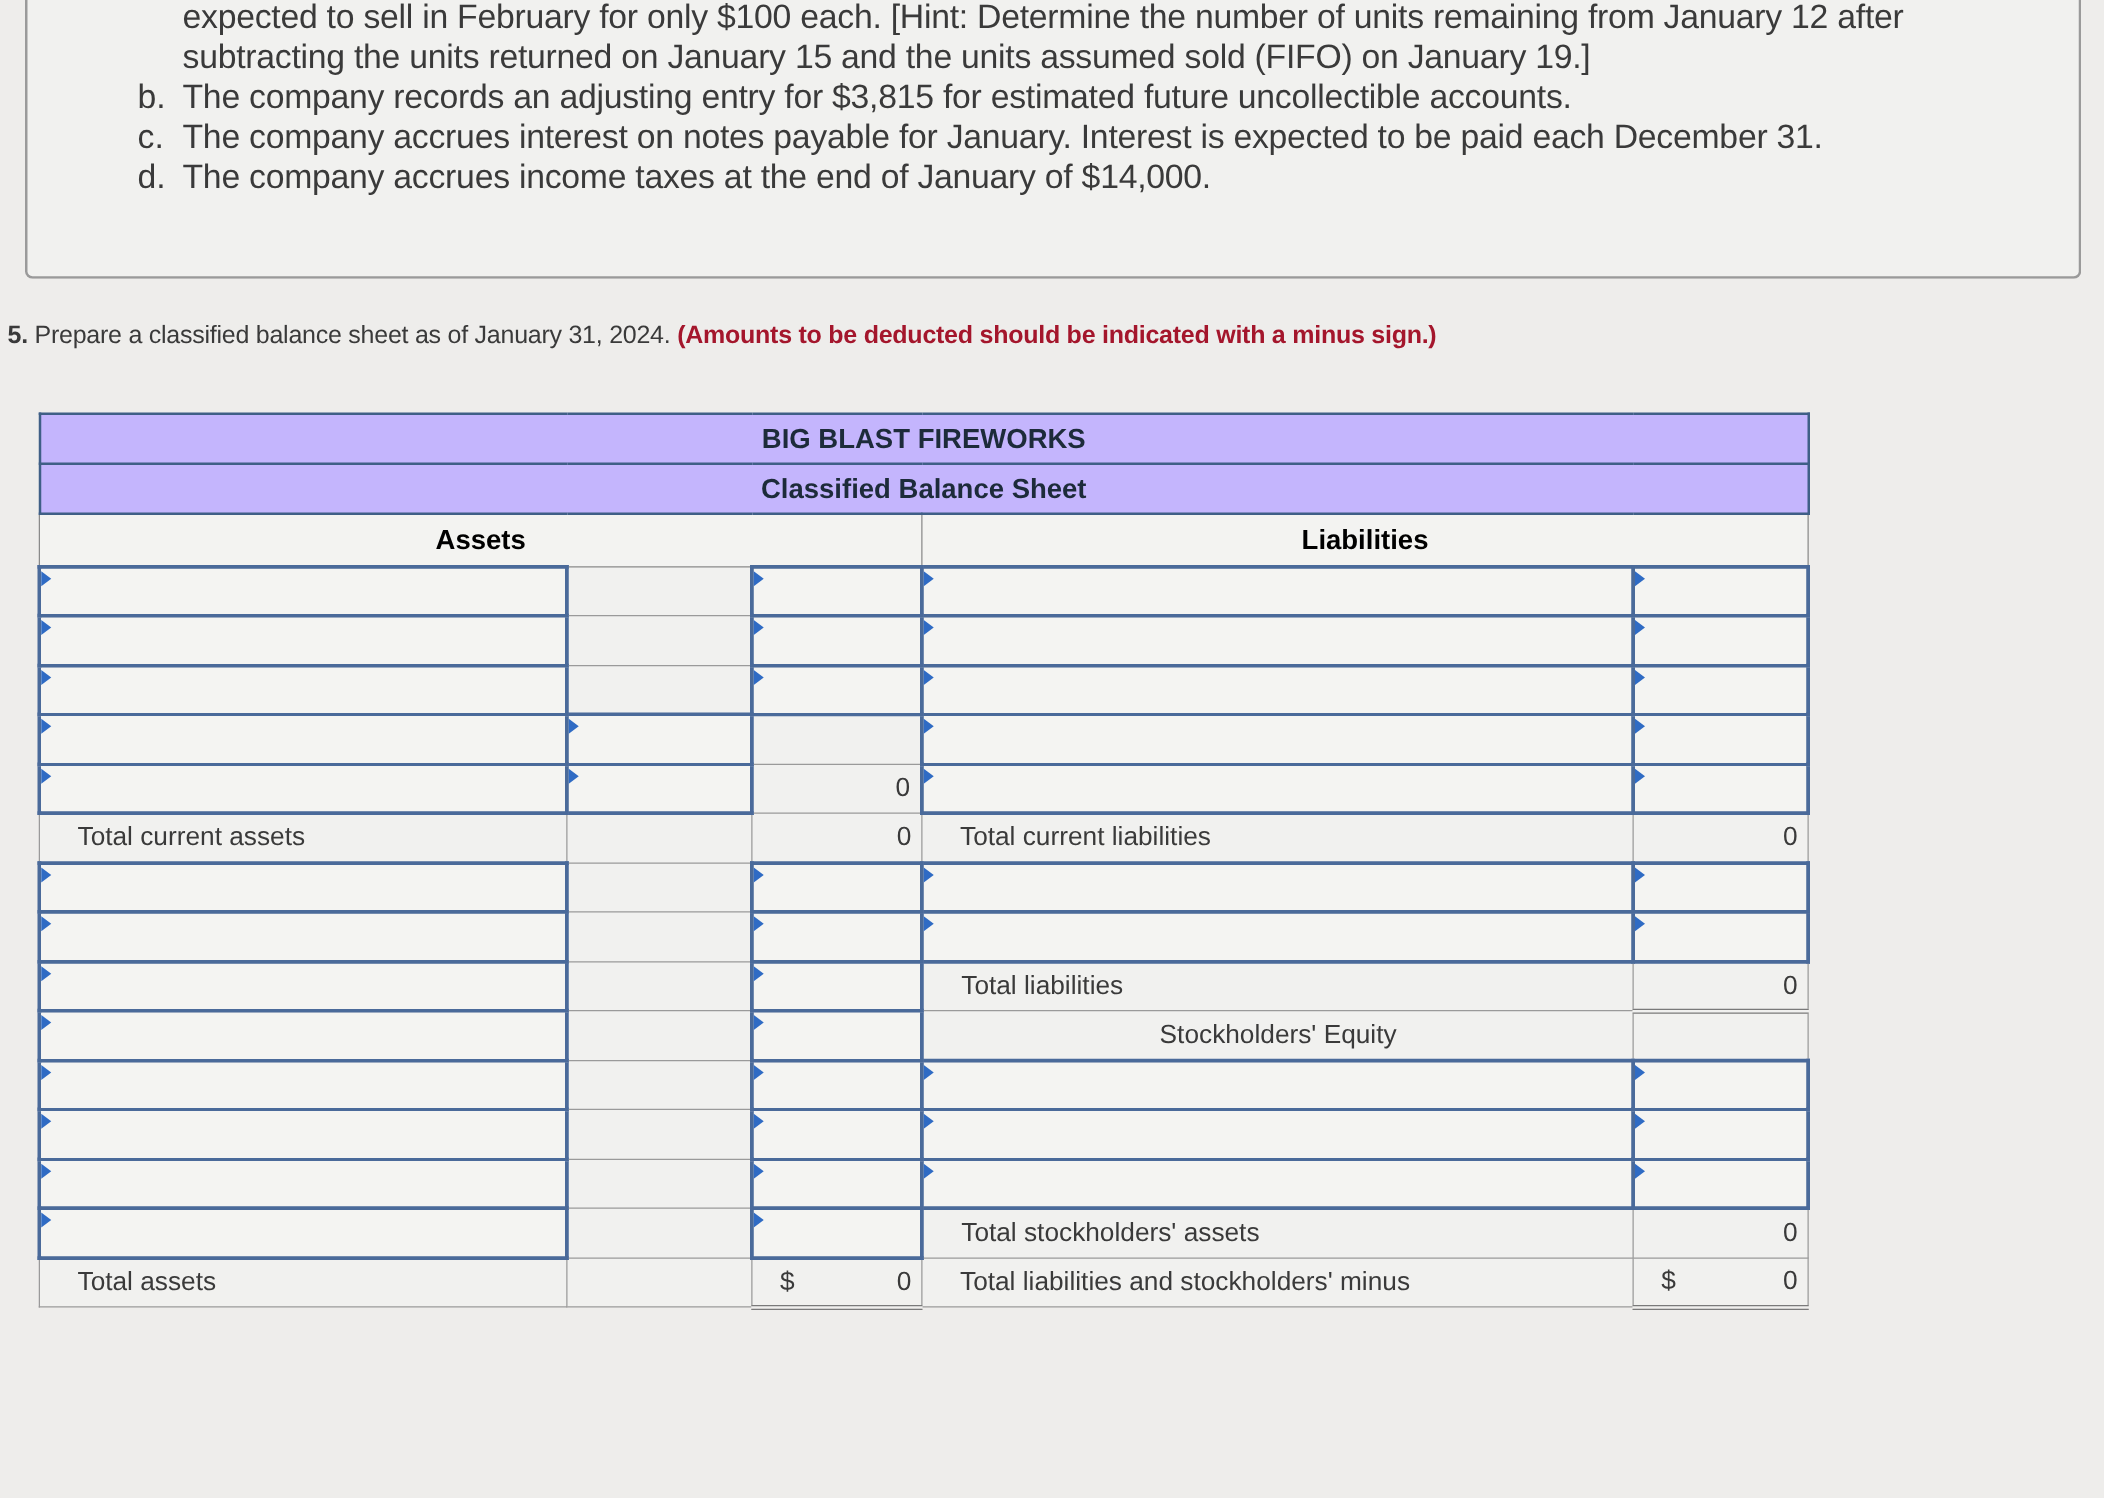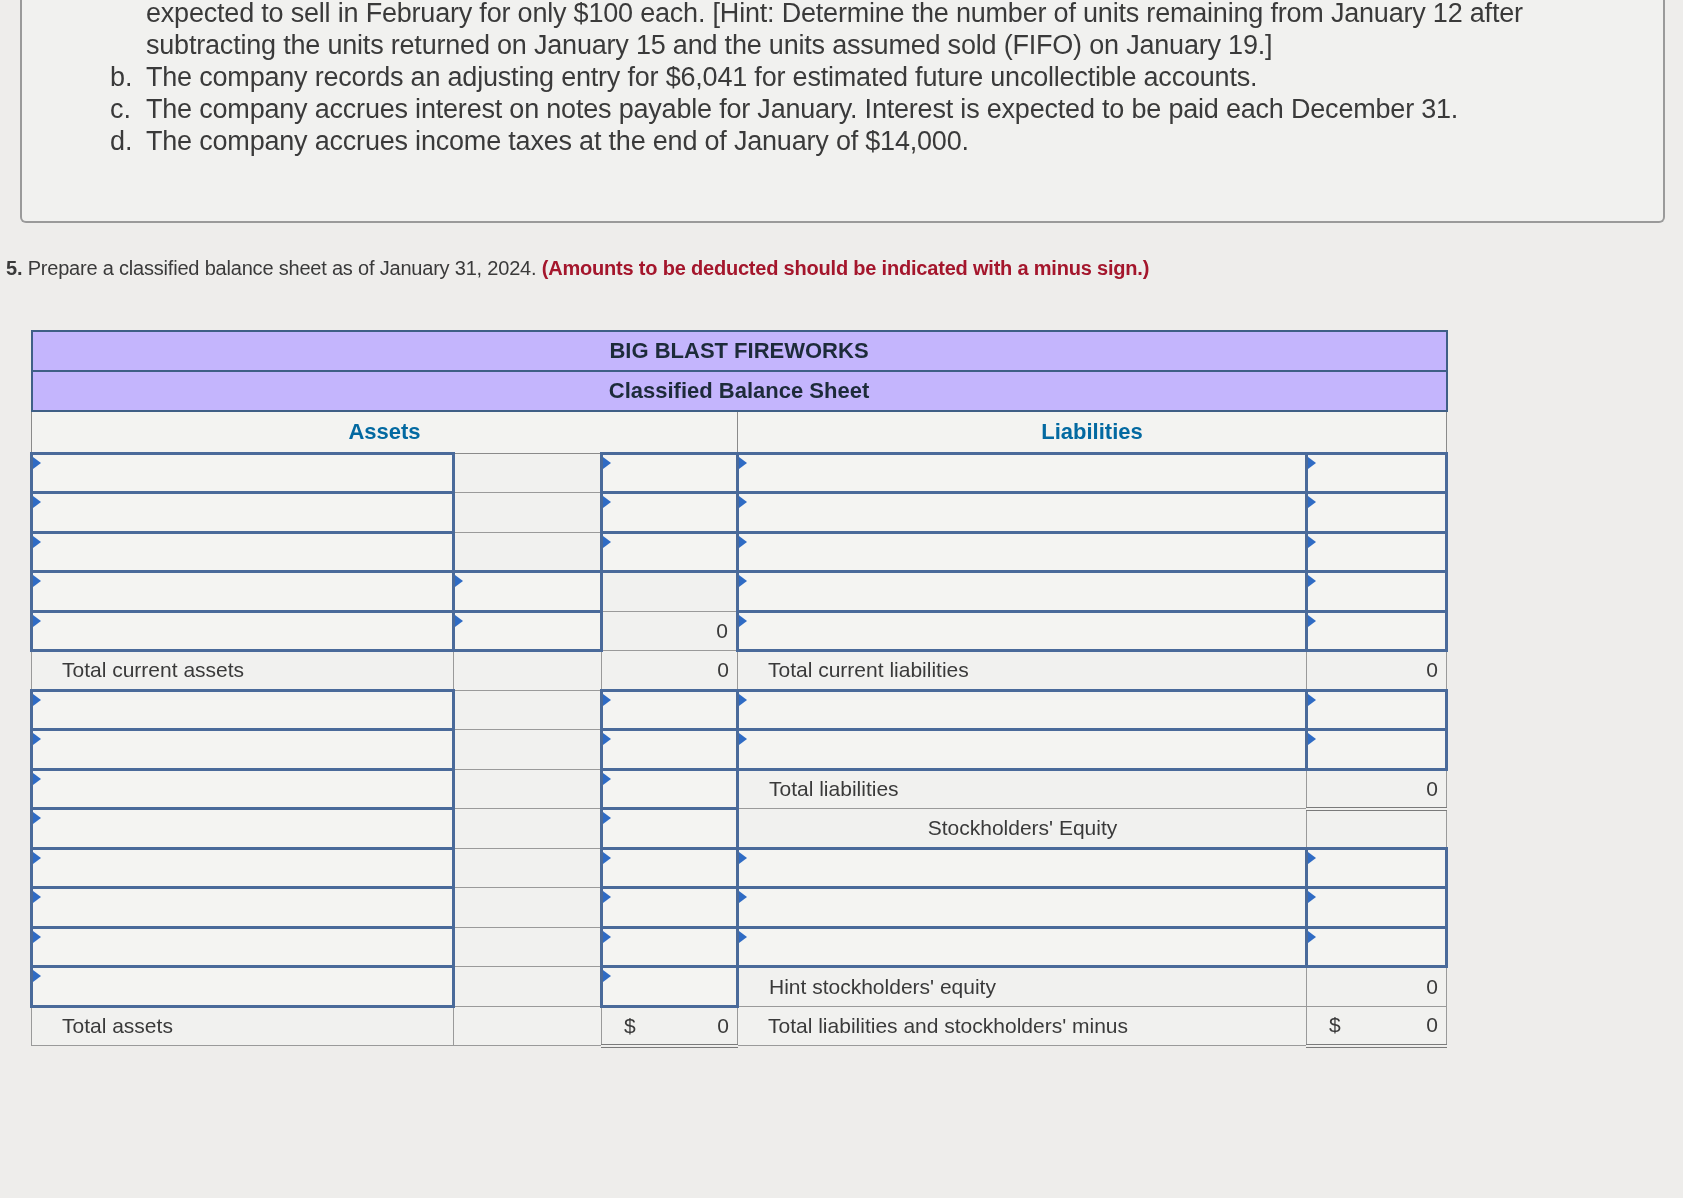--- a/index.html
+++ b/index.html
@@ -33,21 +33,21 @@
     position: absolute; left: 30px; top: 330px; width: 1415px;
     border-collapse: collapse; table-layout: fixed;
   }
   .sheet td { padding: 0; box-sizing: border-box; height: 39.5px; vertical-align: middle; }
   .title-row td {
     background: #c4b5fd; color: #1d2b3a; font-weight: bold; text-align: center;
     font-size: 22px; height: 40px; border: 2px solid #3f5f86;
   }
   .hdr-row td {
     background: #f3f3f1; font-weight: bold; text-align: center; font-size: 22px;
-    height: 42px; border: 1px solid #8a8a8a; color: #0369a1;
+    height: 42px; border: 1px solid #8a8a8a; color: #000000;
   }
   .cell { background: #f1f1ef; border: 1px solid #9a9a9a; font-size: 21px; color: #3a3a3a; }
   .cell.txt { padding-left: 30px; margin-top: 25px; }
   .cell.num { text-align: right; padding-right: 8px; }
   .cell.sec { text-align: center; font-weight: normal; }
   .inp {
     background: #f4f4f2; border: 3px solid #4a6a9a; position: relative;
   }
   .inp.dd::before {
     content: ""; position: absolute; left: 0; top: 2px;
@@ -59,21 +59,21 @@
   .dbl { border-bottom: 4px double #7a7a7a !important; }
 </style>
 </head>
 <body>
 
 <div class="instructions-box">
   <div class="instr-line" style="top:18px;">expected to sell in February for only $100 each. [Hint: Determine the number of units remaining from January 12 after</div>
   <div class="instr-line" style="top:50px;">subtracting the units returned on January 15 and the units assumed sold (FIFO) on January 19.]</div>
 
   <div class="instr-marker" style="top:82px;">b.</div>
-  <div class="instr-line" style="top:82px;">The company records an adjusting entry for $6,041 for estimated future uncollectible accounts.</div>
+  <div class="instr-line" style="top:82px;">The company records an adjusting entry for $3,815 for estimated future uncollectible accounts.</div>
 
   <div class="instr-marker" style="top:114px;">c.</div>
   <div class="instr-line" style="top:114px;">The company accrues interest on notes payable for January. Interest is expected to be paid each December 31.</div>
 
   <div class="instr-marker" style="top:146px;">d.</div>
   <div class="instr-line" style="top:146px;">The company accrues income taxes at the end of January of $14,000.</div>
 </div>
 
 <div class="question">
   <span class="num">5.</span>
@@ -199,21 +199,21 @@
     <td class="cell"></td>
     <td class="inp dd"></td>
     <td class="inp dd"></td>
     <td class="inp dd"></td>
   </tr>
 
   <tr>
     <td class="inp dd"></td>
     <td class="cell"></td>
     <td class="inp dd"></td>
-    <td class="cell txt">Hint stockholders' equity</td>
+    <td class="cell txt">Total stockholders' assets</td>
     <td class="cell num">0</td>
   </tr>
 
   <tr>
     <td class="cell txt">Total assets</td>
     <td class="cell"></td>
     <td class="cell num dbl">
       <span class="dollar">$</span>
       <span>0</span>
     </td>

